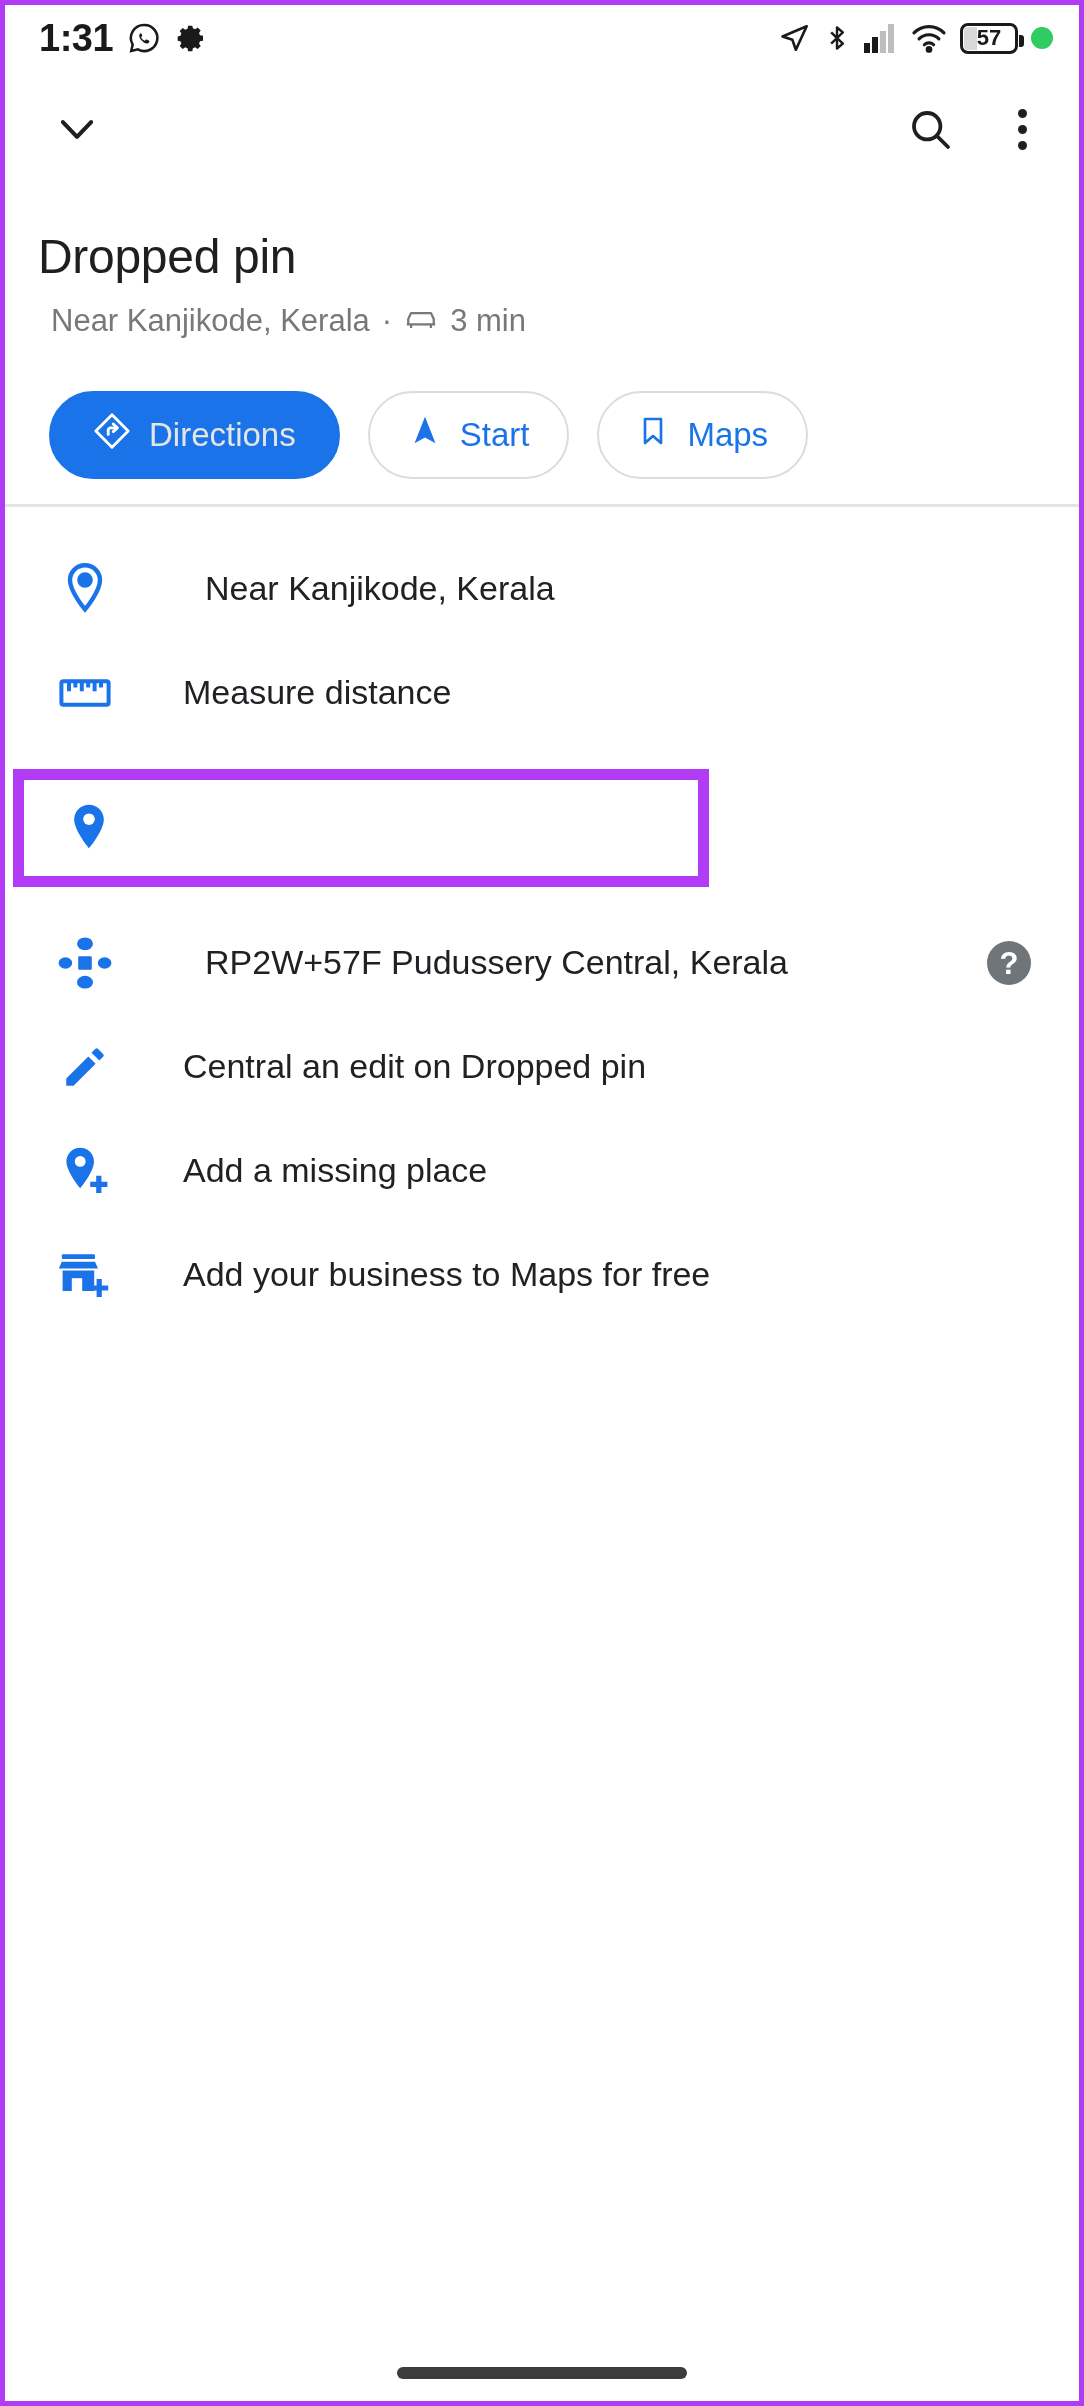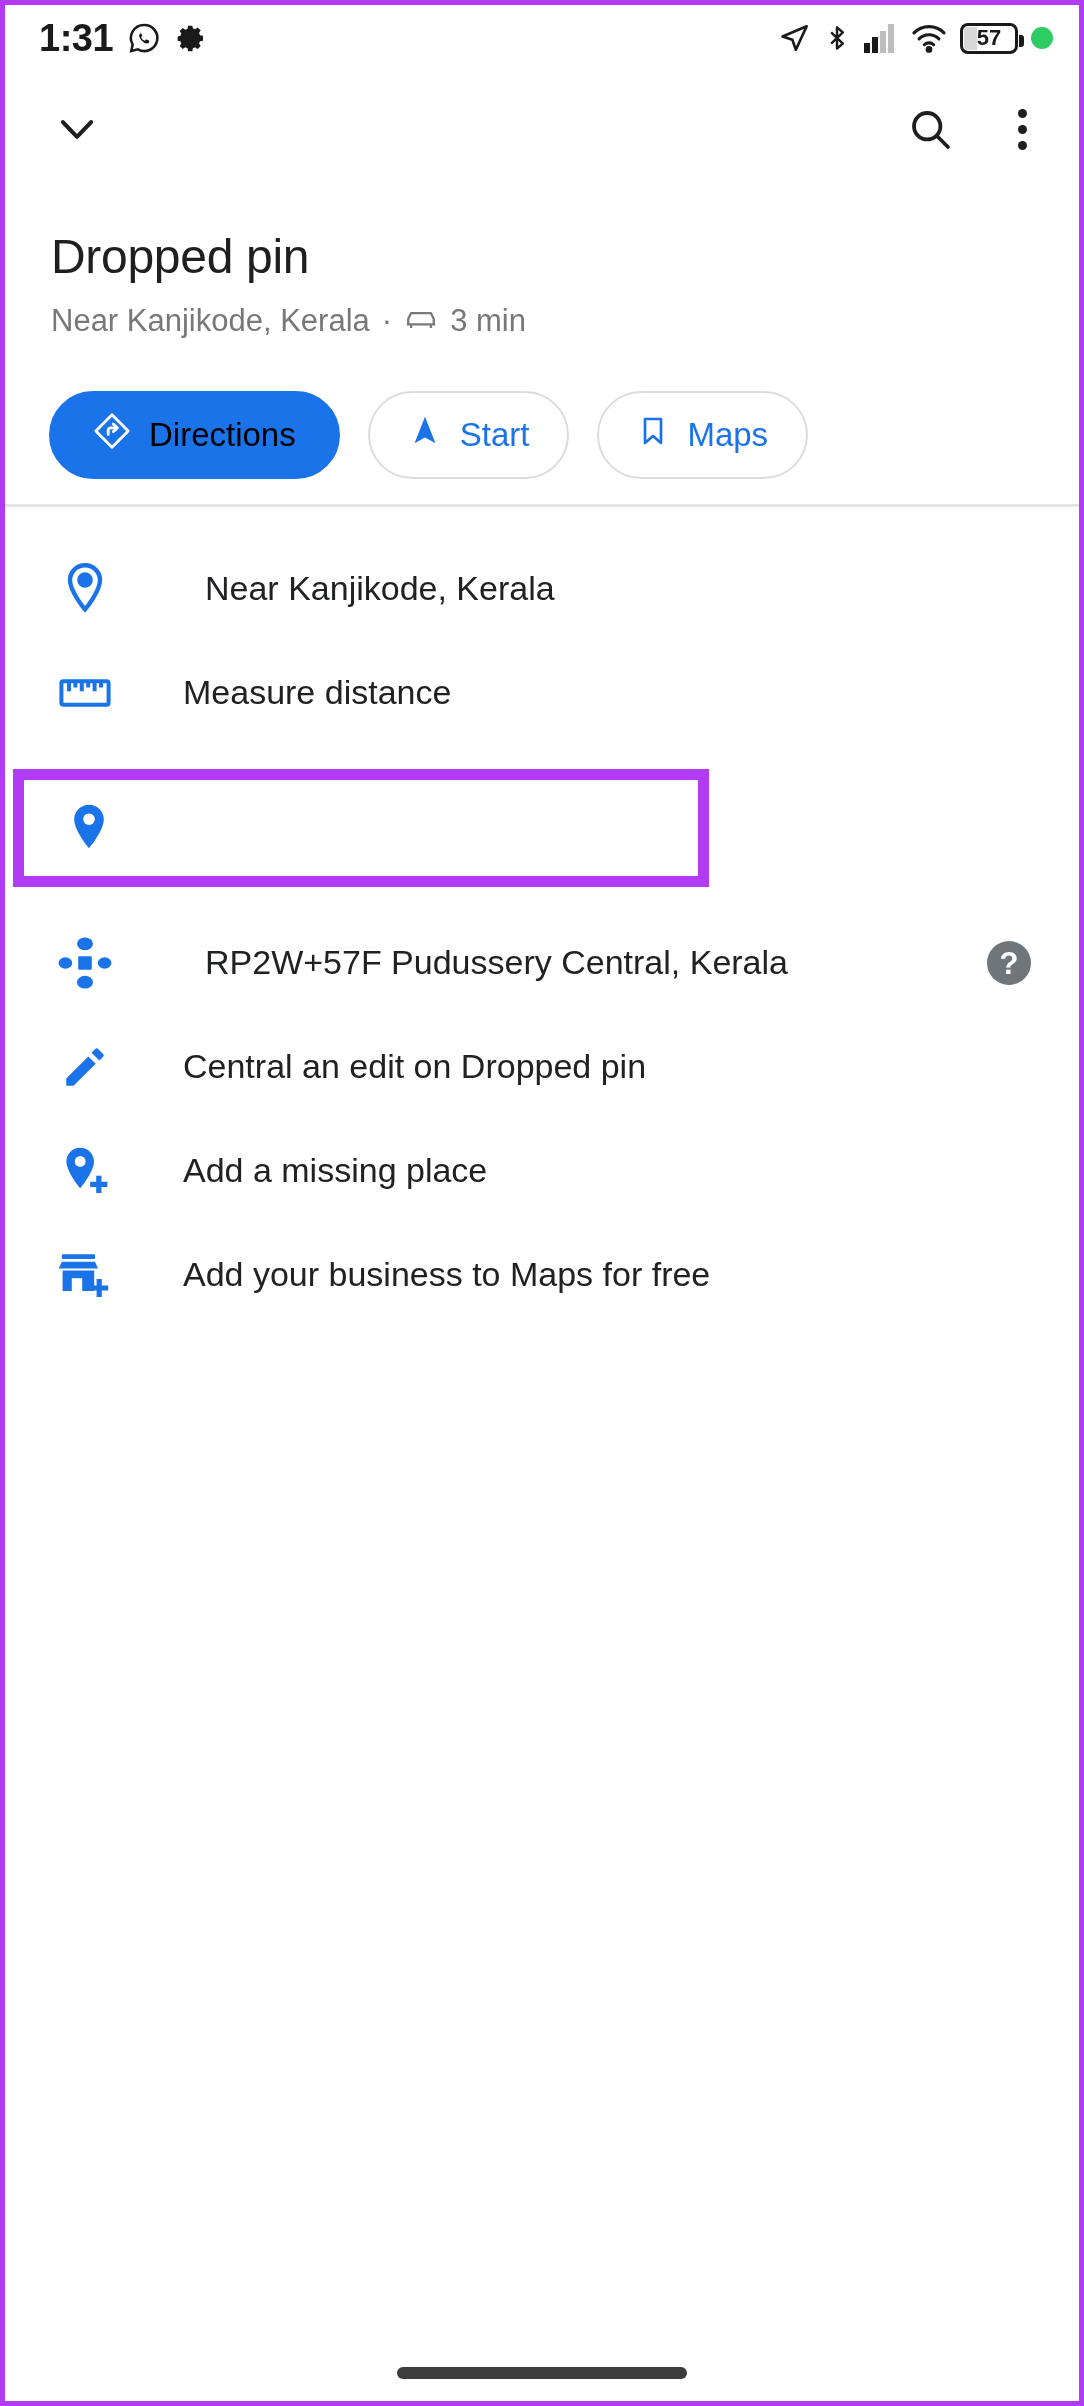--- a/index.html
+++ b/index.html
@@ -108,21 +108,21 @@
     display: flex;
     align-items: center;
     gap: 50px;
   }
   .kebab { display: flex; flex-direction: column; gap: 7px; align-items: center; padding: 6px 14px; }
   .kebab i { display: block; width: 9px; height: 9px; border-radius: 50%; background: #1f1f1f; }
 
   
   .title {
     position: absolute;
-    left: 46px; top: 228px;
+    left: 33px; top: 228px;
     font-size: 48px;
     color: #1f1f1f;
     line-height: 1;
     letter-spacing: -0.3px;
   }
   .subtitle {
     position: absolute;
     left: 46px; top: 300px;
     display: flex;
     align-items: center;
@@ -156,21 +156,21 @@
     border: 2px solid #dadce0;
     background: #ffffff;
     color: #1a73e8;
     font-size: 33px;
     cursor: pointer;
     white-space: nowrap;
   }
   .chip.primary {
     background: #1a73e8;
     border-color: #1a73e8;
-    color: #000000;
+    color: #e5e5e5;
     font-weight: 500;
     padding: 0 42px;
   }
   .divider {
     position: absolute;
     left: 0; top: 499px;
     width: 100%;
     height: 3px;
     background: #e4e4e4;
   }

